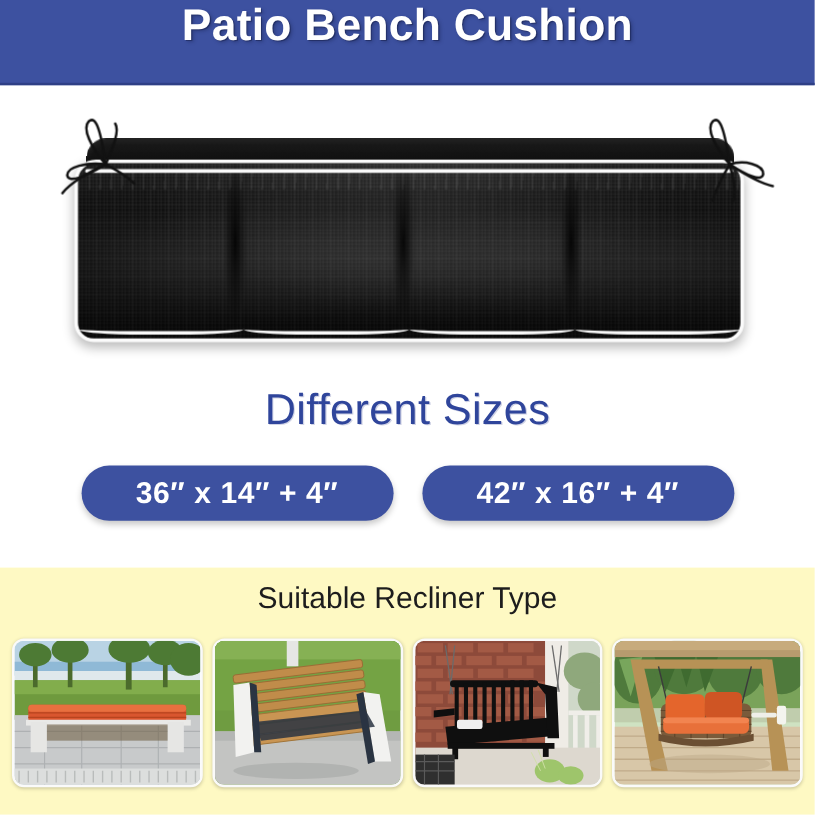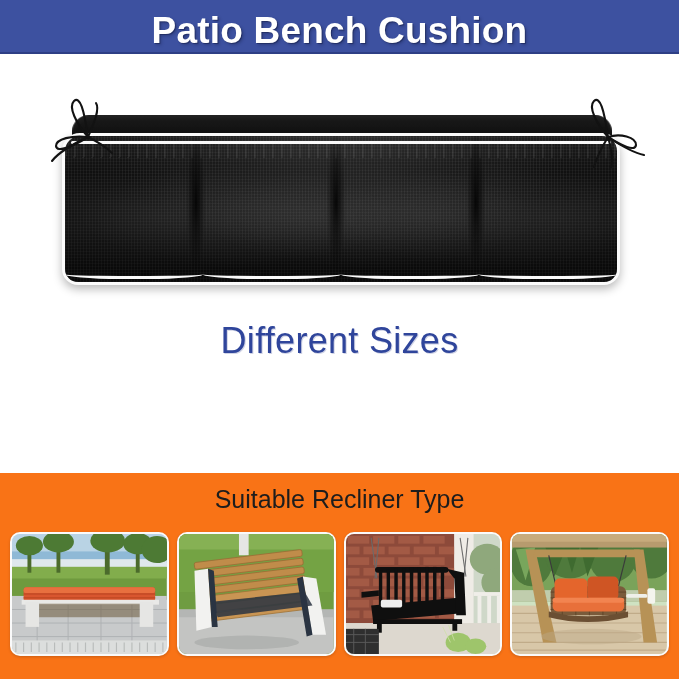--- a/index.html
+++ b/index.html
@@ -6,24 +6,24 @@
   html, body {
     width: 679px; height: 679px;
     font-family: "Liberation Sans", sans-serif;
     background: #ffffff;
     overflow: hidden;
   }
   .page { position: relative; width: 679px; height: 679px; background: #fff; }
 
   
   .banner {
-    position: absolute; left: 0; top: 0; width: 679px; height: 54px;
+    position: absolute; left: 0; top: 0; width: 679px; height: 71px;
     background: #3d51a0;
     border-bottom: 2px solid #2e3f85;
-    display: flex; align-items: flex-end; justify-content: center;
+    display: flex; align-items: flex-start; justify-content: center;
   }
   .banner-title {
     color: #ffffff;
     font-size: 37px;
     font-weight: bold;
     letter-spacing: .2px;
     font-family: "Liberation Sans Narrow", "Liberation Sans", sans-serif;
     text-shadow: 1px 1px 0 rgba(25,35,80,.55), 2px 2px 3px rgba(20,30,70,.35);
     white-space: nowrap;
   }
@@ -129,21 +129,21 @@
     color:#ffffff; font-size: 25px; font-weight: bold;
     font-family: "Liberation Sans Narrow", "Liberation Sans", sans-serif;
     letter-spacing:.5px;
     box-shadow: 0 3px 5px rgba(0,0,0,.22);
     white-space:nowrap;
   }
 
   
   .gray-band {
     position:absolute; left:0; top: 473px; width:679px; height: 206px;
-    background:#f97316;
+    background:#fef9c3;
   }
   .gray-title {
     position:absolute; left:0; top: 12px; width:679px; text-align:center;
     color:#1d1d1d; font-size: 25px; font-weight:normal;
     font-family: "Liberation Sans Narrow", "Liberation Sans", sans-serif;
   }
   .thumbs {
     position:absolute; left:10px; top: 59px; width: 659px; height: 124px;
     display:flex; gap: 8px;
   }
@@ -201,20 +201,24 @@
           <path d="M46 44 C58 52 72 60 82 62"></path>
           <path d="M46 44 C40 54 34 66 32 74"></path>
         </g>
       </svg>
 
     </div>
   </div>
 
   <div class="sizes-head">Different Sizes</div>
 
+  <div class="pills">
+    <div class="pill">36″ x 14″ + 4″</div>
+    <div class="pill">42″ x 16″ + 4″</div>
+  </div>
 
   <div class="gray-band">
     <div class="gray-title">Suitable Recliner Type</div>
 
     <div class="thumbs">
 
       <div class="thumb">
         <svg viewBox="0 0 160 124" preserveAspectRatio="none">
           <rect x="0" y="0" width="160" height="124" fill="#cfe0ea"></rect>
           <rect x="0" y="0" width="160" height="26" fill="#b9d3e4"></rect>

